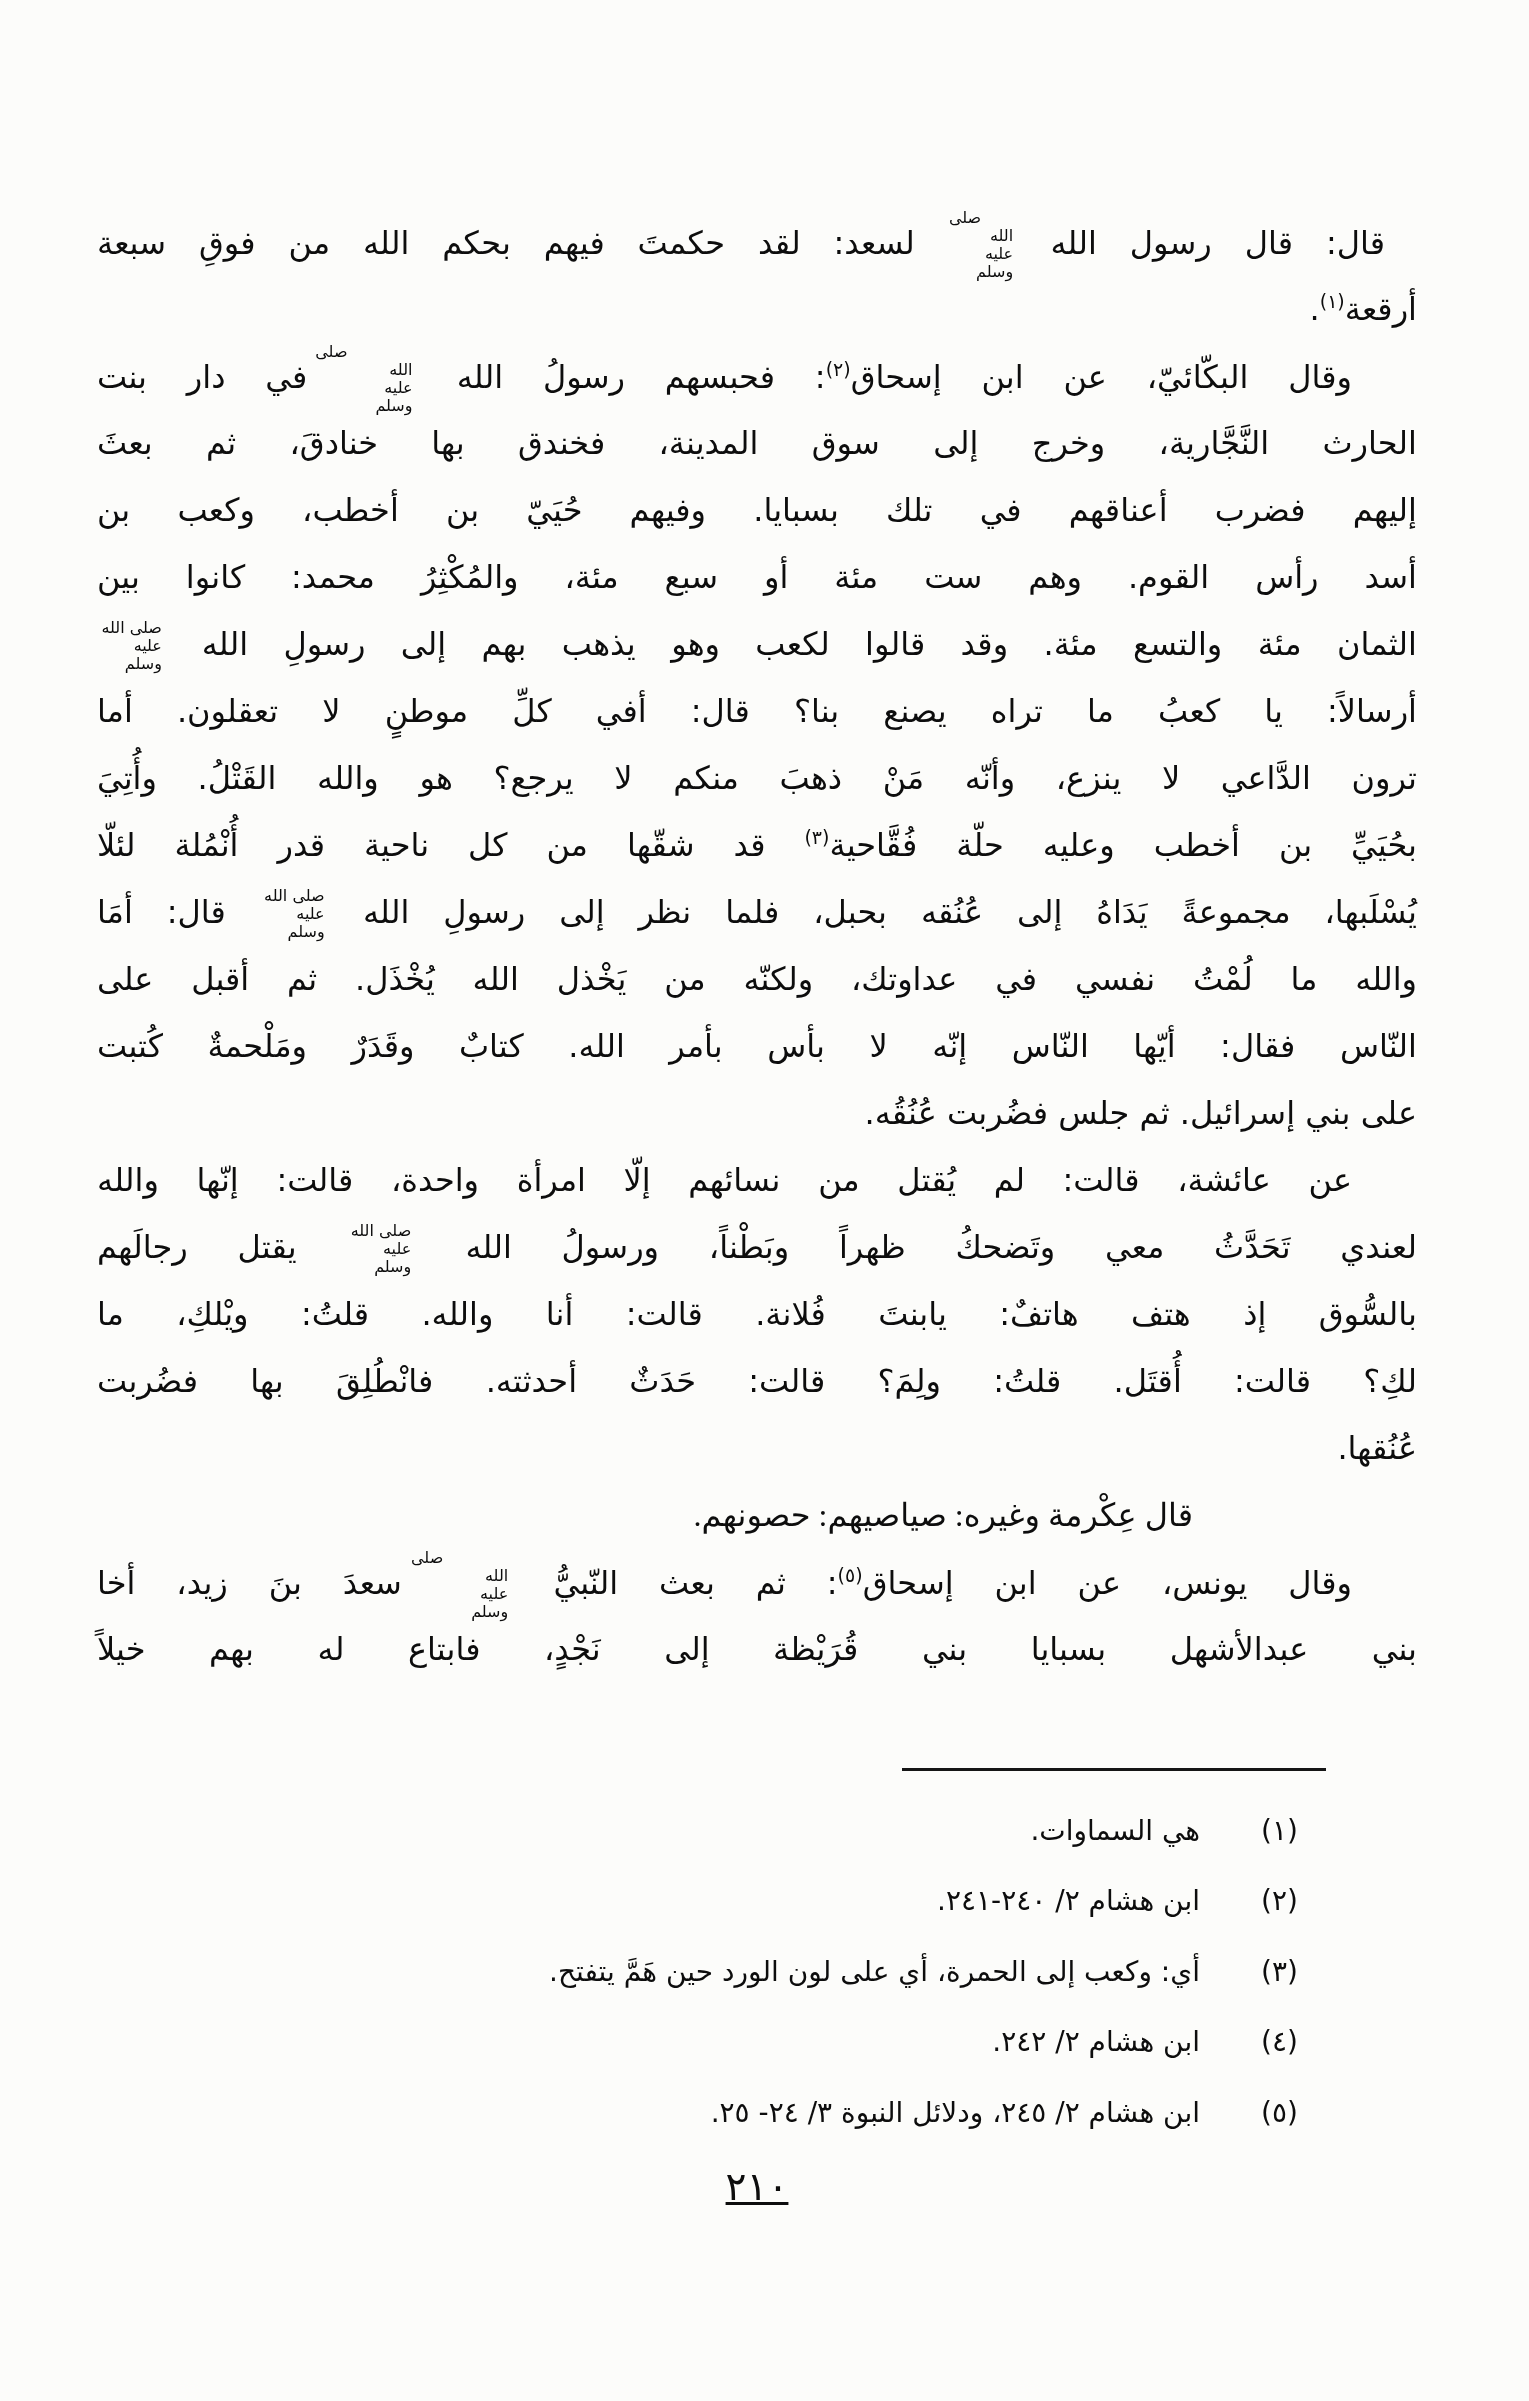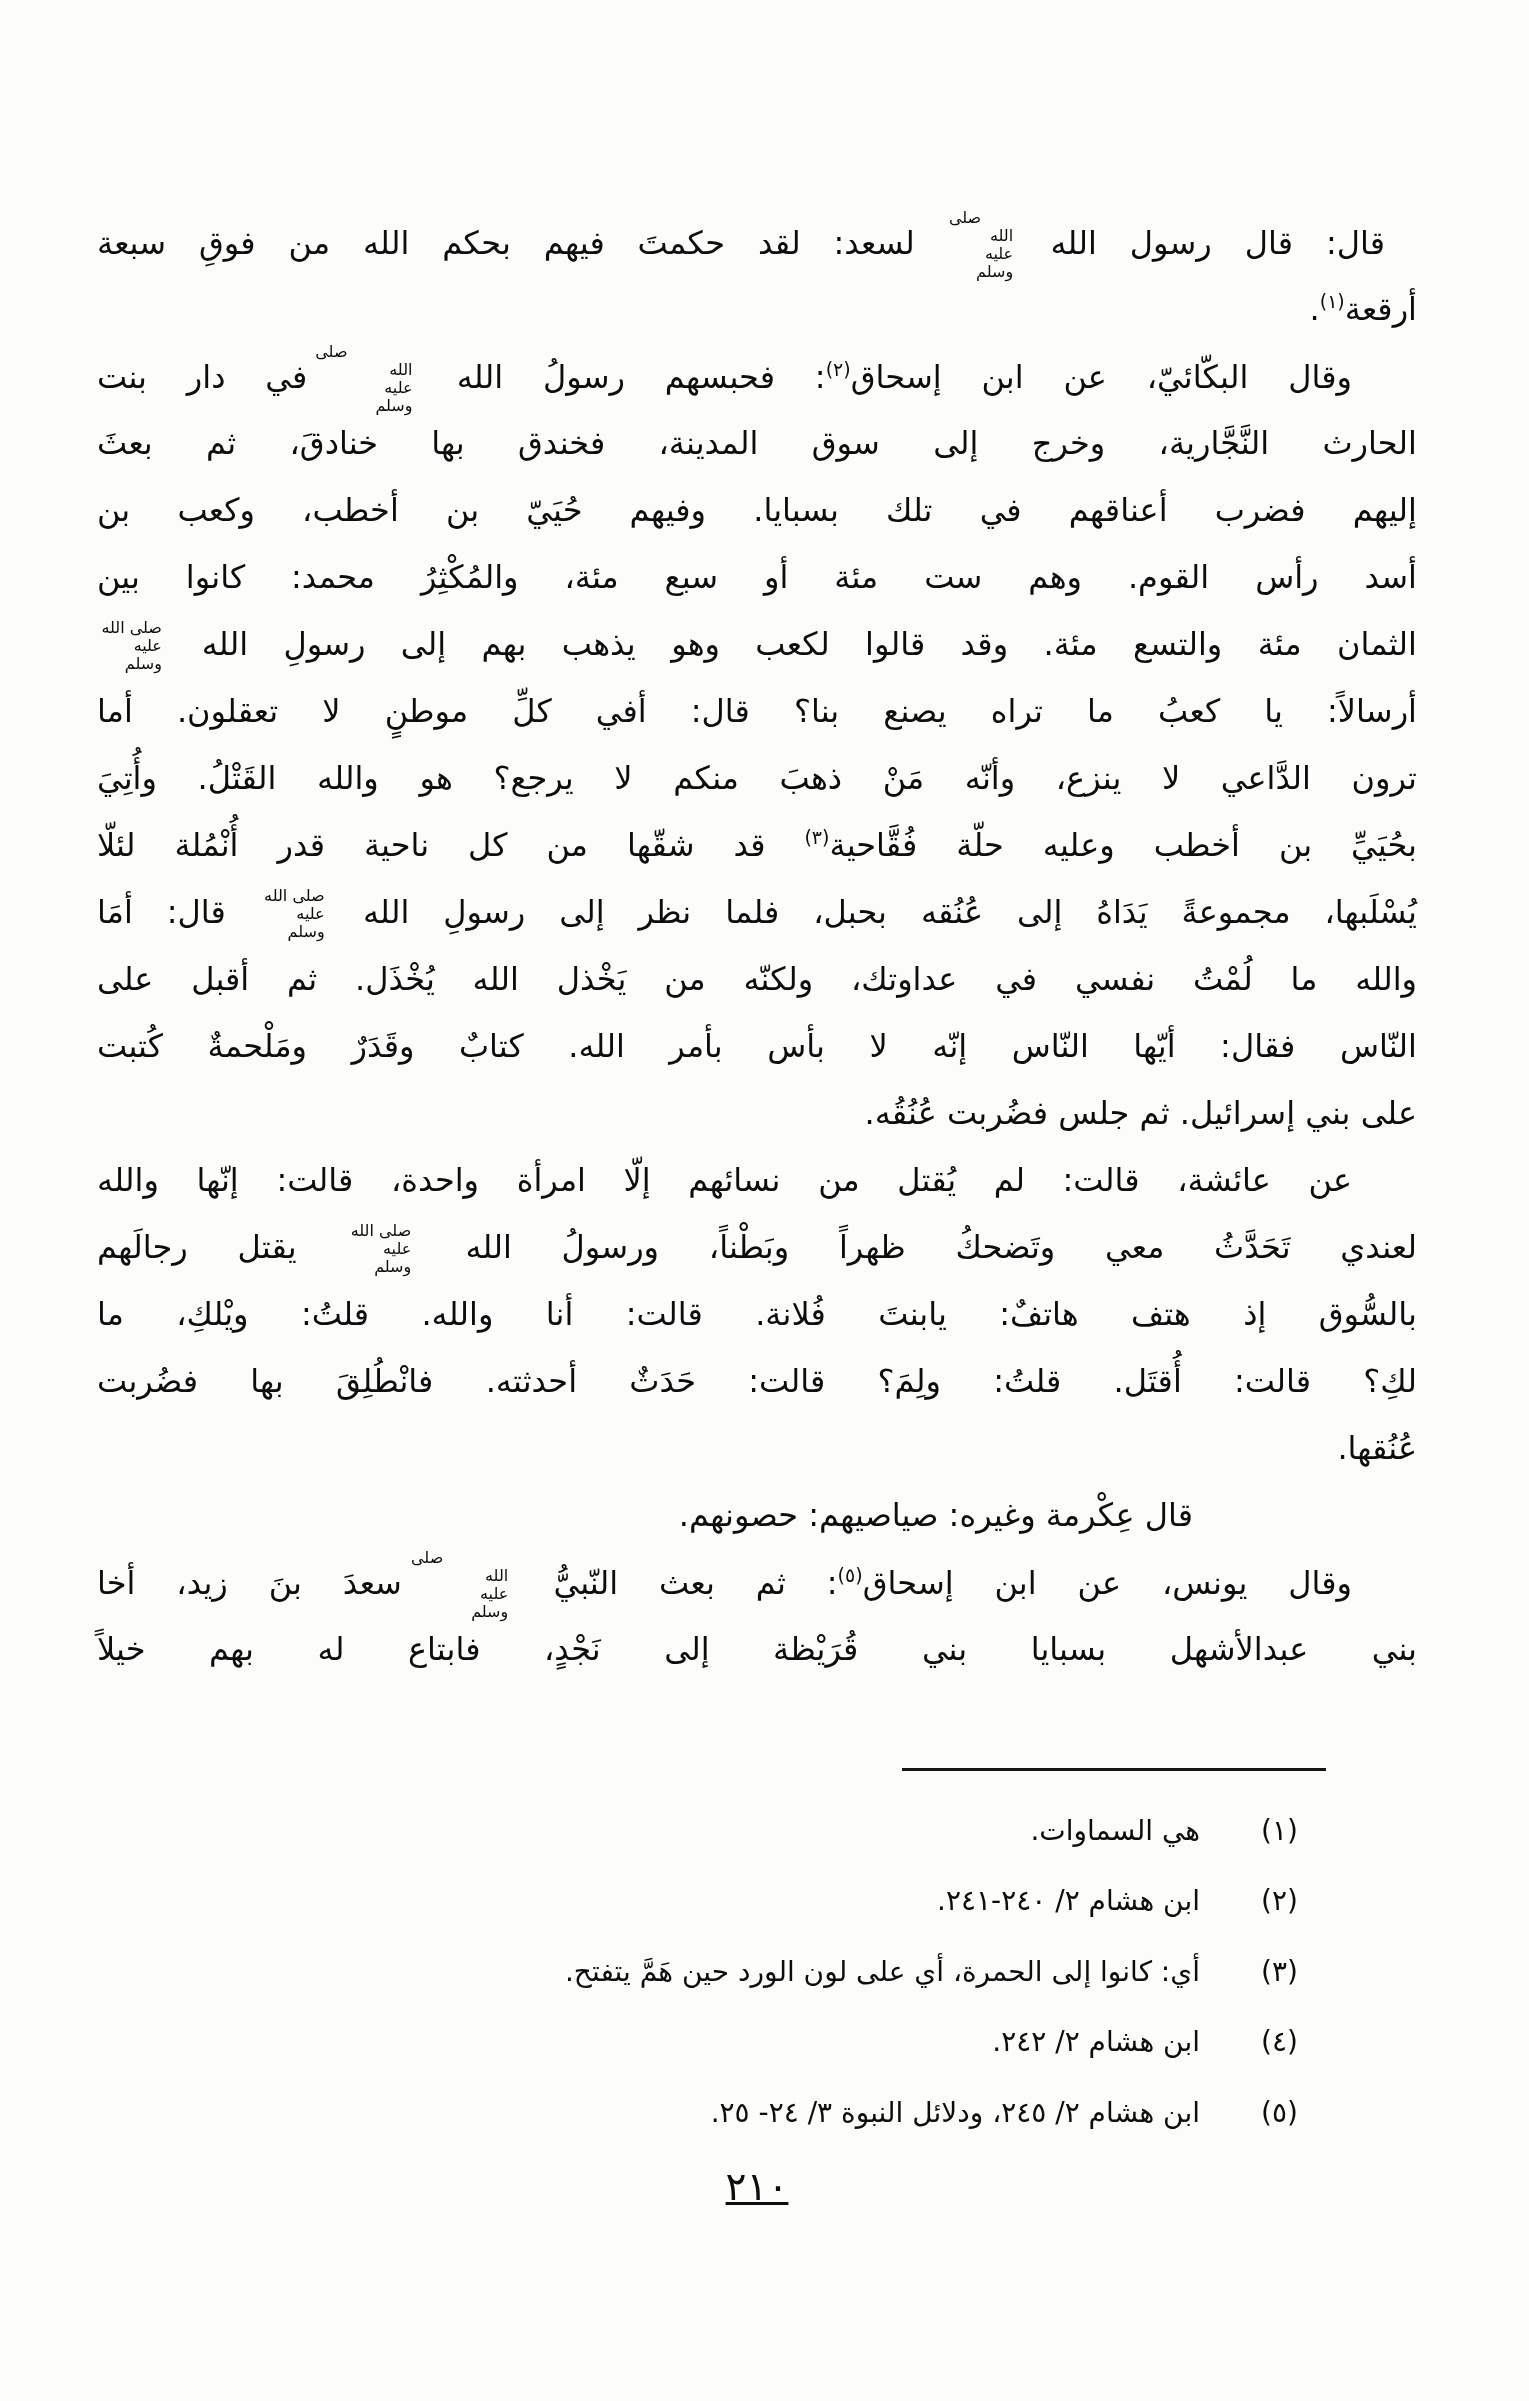--- a/index.html
+++ b/index.html
@@ -26,21 +26,21 @@
     text-align-last:justify;
     text-justify:inter-word;
     white-space:normal;
   }
   .line.end{
     text-align:right;
     text-align-last:right;
   }
   .para.indent-small  > .line:first-child{text-indent:32px;}
   .para.indent-medium > .line:first-child{text-indent:65px;}
-  .para.indent-large  > .line:first-child{text-indent:224px;}
+  .para.indent-large  > .line:first-child{text-indent:224px;font-family:Liberation Serif, serif;}
   
   .fnref{
     font-size:19px;
     vertical-align:super;
     line-height:0;
     letter-spacing:0;
   }
   
   .saw{
     display:inline-block;
@@ -131,21 +131,21 @@
       <div class="fn-row">
         <span class="fn-marker">(١)</span>
         <span class="fn-text">هي السماوات.</span>
       </div>
       <div class="fn-row">
         <span class="fn-marker">(٢)</span>
         <span class="fn-text">ابن هشام ٢/ ٢٤٠-٢٤١.</span>
       </div>
       <div class="fn-row">
         <span class="fn-marker">(٣)</span>
-        <span class="fn-text">أي: كانوا إلى الحمرة، أي على لون الورد حين هَمَّ يتفتح.</span>
+        <span class="fn-text">أي: وكعب إلى الحمرة، أي على لون الورد حين هَمَّ يتفتح.</span>
       </div>
       <div class="fn-row">
         <span class="fn-marker">(٤)</span>
         <span class="fn-text">ابن هشام ٢/ ٢٤٢.</span>
       </div>
       <div class="fn-row">
         <span class="fn-marker">(٥)</span>
         <span class="fn-text">ابن هشام ٢/ ٢٤٥، ودلائل النبوة ٣/ ٢٤- ٢٥.</span>
       </div>
     </section>

